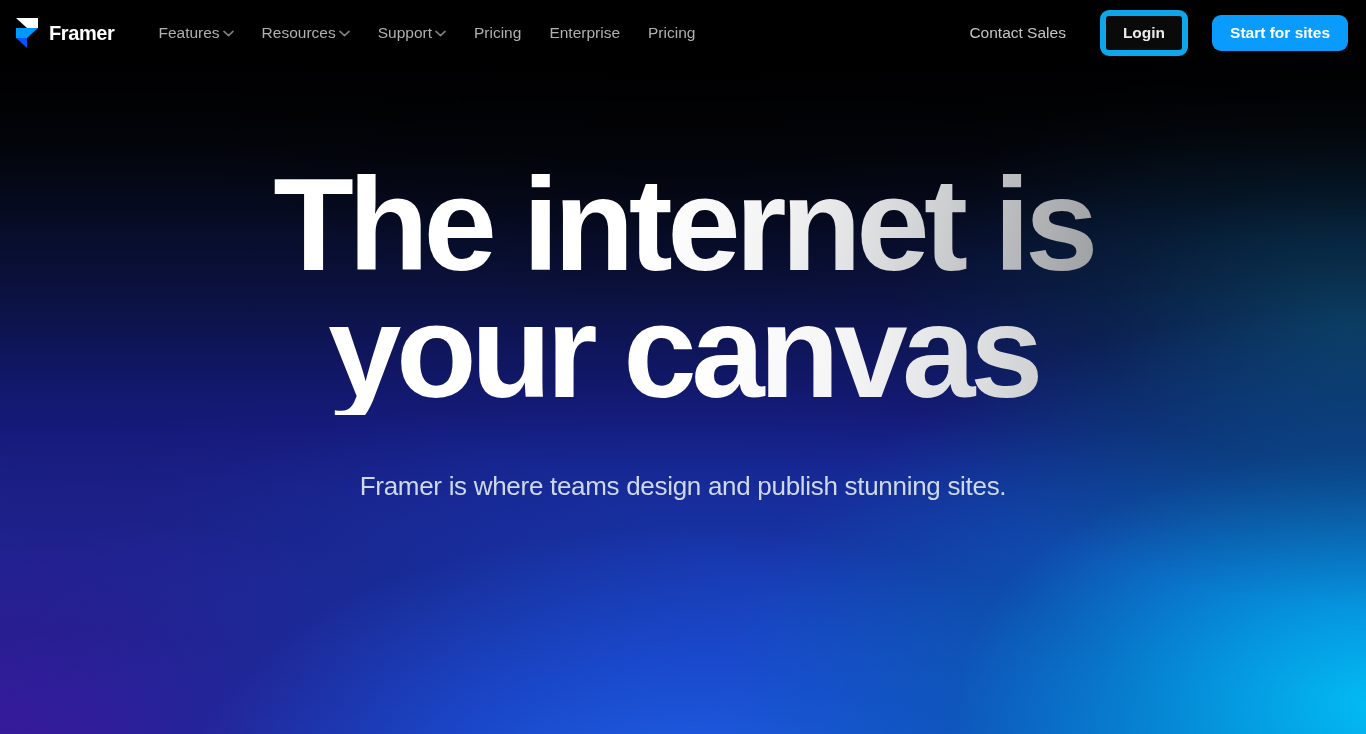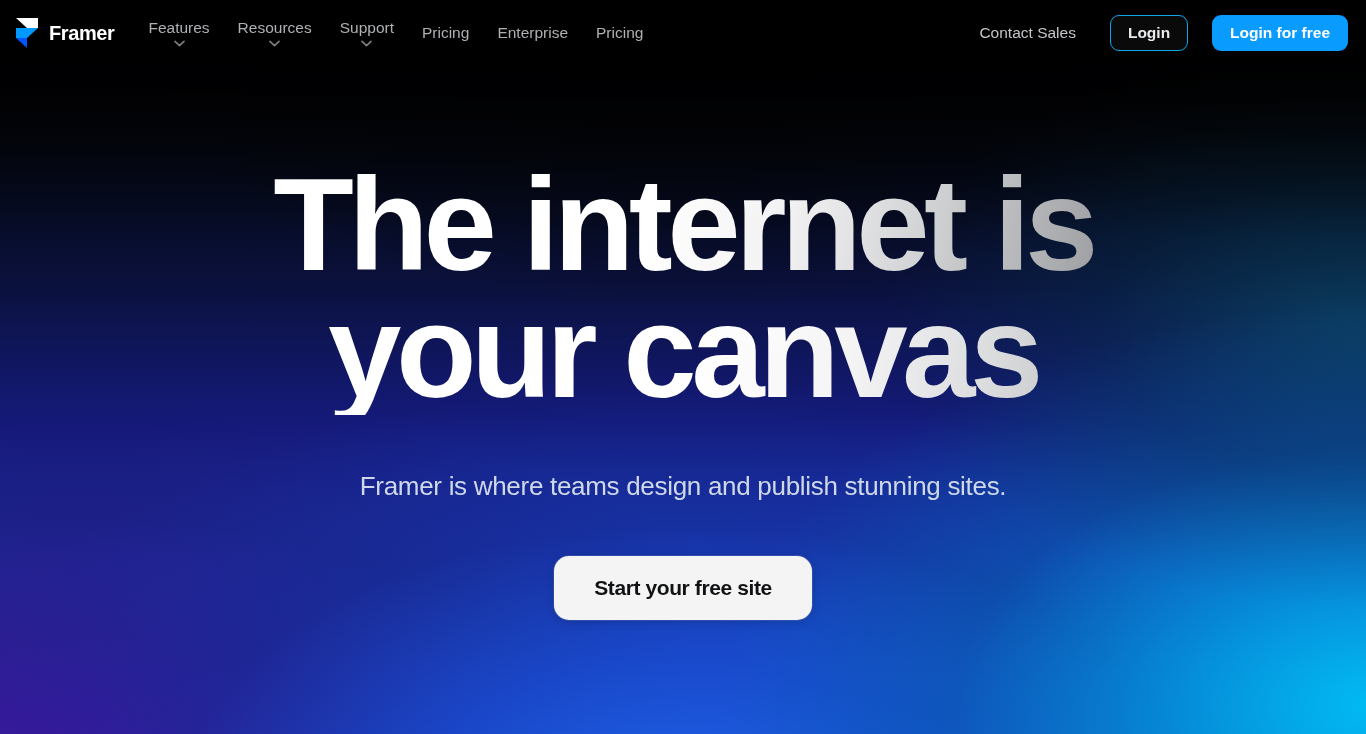--- a/index.html
+++ b/index.html
@@ -89,43 +89,43 @@
 
   
   #nav {
     position:absolute; top:0; left:0;
     width:1366px; height:66px;
     display:flex; align-items:center;
     padding:0 18px 0 14px;
     z-index:20;
   }
   .nav-left { display:flex; align-items:center; }
-  .brand { display:flex; align-items:center; gap:9px; margin-right:20px; cursor:pointer; }
+  .brand { display:flex; align-items:center; gap:9px; margin-right:30px; cursor:pointer; }
   .brand-logo { width:26px; height:30px; display:block; }
   .brand-name {
     color:#fff; font-size:20px; font-weight:bold; letter-spacing:-0.4px;
   }
   .nav-links { display:flex; align-items:center; }
   .nav-link {
     display:flex; align-items:center; gap:3px;
     color:#aeb0b3; font-size:15.5px; font-weight:500;
-    padding:8px 14px; cursor:pointer; white-space:nowrap;flex-direction:column;
+    padding:8px 14px; cursor:pointer; white-space:nowrap;
   }
   .chev { display:block; width:11px; height:7px; opacity:.82; }
 
   .nav-right {
     margin-left:auto; display:flex; align-items:center; gap:24px;
   }
   .contact-sales {
     color:#c3c5c8; font-size:15.5px; font-weight:500;
     padding:8px 10px; cursor:pointer; white-space:nowrap;
   }
   .btn-login {
     color:#e8eaec; font-size:15.5px; font-weight:600;
-    border:1px solid #0ea5e9; border-radius:9px;
+    border:6px solid #0ea5e9; border-radius:9px;
     padding:8px 17px; background:#0a0a0b; cursor:pointer; white-space:nowrap;
   }
   .btn-start {
     color:#fff; font-size:15.5px; font-weight:bold;
     background:#0a9bff; border:none; border-radius:9px;
     padding:9px 18px; cursor:pointer; white-space:nowrap;
   }
 
   
   #hero-content {
@@ -245,29 +245,28 @@
       <div class="nav-link">
         <span>Pricing</span>
       </div>
 
     </div>
   </div>
 
   <div class="nav-right">
     <div class="contact-sales">Contact Sales</div>
     <button class="btn-login">Login</button>
-    <button class="btn-start">Login for free</button>
+    <button class="btn-start">Start for sites</button>
   </div>
 
 </nav>
 
 <div id="hero-content">
 
   <h1 class="headline">
     <span class="hl-line hl-line-1">The internet is</span>
     <span class="hl-line hl-line-2">your canvas</span>
   </h1>
 
   <p class="subhead">Framer is where teams design and publish stunning sites.</p>
 
-  <button class="cta">Start your free site</button>
 
 </div>
 
 </body></html>

